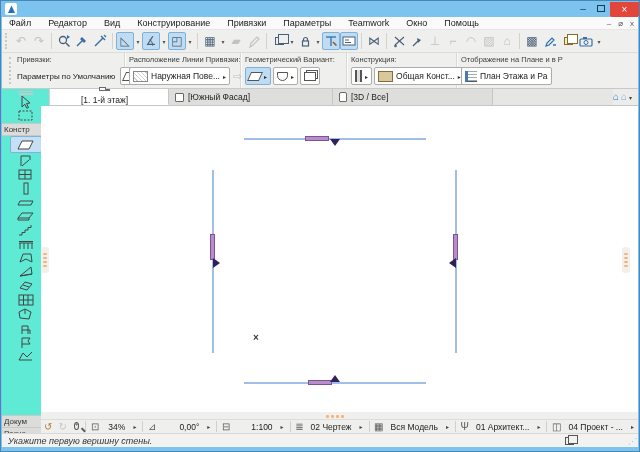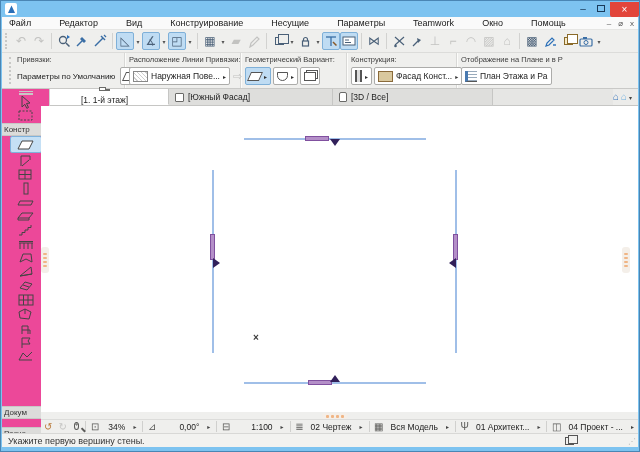--- a/index.html
+++ b/index.html
@@ -9,21 +9,21 @@
   
   .titlebar { position:absolute; left:0; top:0; width:638px; height:16px; background:#7dc3f0; }
   .app-icon { position:absolute; left:4px; top:2px; width:12px; height:12px; background:#fff; border-radius:2px; display:flex; align-items:center; justify-content:center; }
   .title-text { position:absolute; left:0; top:2px; width:100%; text-align:center; font-size:9.5px; color:#1a1a1a; }
   .win-btns { position:absolute; right:0; top:0; height:16px; display:flex; align-items:center; }
   .wbtn { width:18px; text-align:center; color:#1a3a5a; font-size:10px; line-height:14px; }
   .wbtn.maxi span { display:inline-block; width:8px; height:7px; border:1px solid #1a3a5a; background:transparent; }
   .wbtn.close { width:29px; height:15px; background:#e2453a; color:#fff; font-size:10px; line-height:15px; border-radius:0 0 2px 2px; }
 
   
-  .menubar { position:absolute; left:1px; top:16px; width:636px; height:13px; background:#fafafa; display:flex; align-items:center; padding-left:7px; gap:28px; border-bottom:1px solid #e6e6e4; }
+  .menubar { position:absolute; left:1px; top:16px; width:636px; height:13px; background:#fafafa; display:flex; align-items:center; padding-left:7px; gap:17px; border-bottom:1px solid #e6e6e4; }
   .menu-item { color:#1a1a1a; font-size:9px; white-space:nowrap; }
   .menu-mini { position:absolute; right:4px; top:0; height:13px; display:flex; gap:7px; align-items:center; color:#555; font-size:8px; }
 
   
   .toolbar { position:absolute; left:1px; top:29px; width:636px; height:23px; background:#efefed; border-bottom:1px solid #dcdcda; display:flex; align-items:center; padding-left:2px; }
   .tb-grip { width:4px; height:16px; border-left:2px dotted #c8c8c6; margin:0 3px 0 1px; }
   .tb-sep { width:1px; height:16px; background:#d2d2d0; margin:0 3px; }
   .tbtn { min-width:18px; height:18px; display:flex; align-items:center; justify-content:center; border:1px solid transparent; border-radius:2px; color:#4a6078; font-size:12px; }
   .tbtn.on { background:#bfdcf3; border-color:#7fb0d8; }
   .tbtn.dis { color:#c2c2c0; }
@@ -57,27 +57,27 @@
   .tab.active { background:#fff; border-bottom:1px solid #fff;flex-direction:column; }
   .tab .closex { margin-left:26px; color:#444; font-size:9px; }
   .tab-right { margin-left:auto; display:flex; align-items:center; gap:2px; padding-right:6px; background:#ececea; }
   .ico-folder { width:11px; height:8px; border:1px solid #6a6a68; background:#fdfdfb; position:relative; }
   .ico-folder::before { content:""; position:absolute; left:-1px; top:-3px; width:5px; height:2px; border:1px solid #6a6a68; border-bottom:none; background:#fdfdfb; }
   .ico-elev { width:9px; height:9px; border:1px solid #6a6a68; background:#fff; border-radius:1px; }
   .ico-3d { width:8px; height:10px; border:1px solid #6a6a68; background:#fff; border-radius:2px 2px 1px 1px; }
   .house-ico { font-size:10px; line-height:10px; }
 
   
-  .toolbox { position:absolute; left:1px; top:88px; width:48px; height:344px; background:#ec4899; border-right:1px solid #d2d2d0; }
+  .toolbox { position:absolute; left:1px; top:88px; width:48px; height:344px; background:#5eead4; border-right:1px solid #d2d2d0; }
   .tbox-grip { width:14px; border-top:1px solid #c8c8c6; border-bottom:2px solid #c8c8c6; height:4px; margin:2px auto 0 auto; }
   .tool { width:32px; height:14px; margin:0 auto; display:flex; align-items:center; justify-content:center; border:1px solid transparent; border-radius:2px; }
   .tool.sel { background:#c5e0f5; border-color:#7fb2dc; height:17px; }
   .tool svg { display:block; }
   .tbox-hdr { width:100%; background:#dcdcda; border-top:1px solid #c8c8c6; border-bottom:1px solid #c8c8c6; font-size:8px; color:#333; padding:1px 2px; white-space:nowrap; overflow:hidden; }
-  .tbox-hdr.bottom1 { position:absolute; top:317px; }
+  .tbox-hdr.bottom1 { position:absolute; top:326px; }
   .tbox-hdr.bottom2 { position:absolute; top:330px; height:14px;margin-top:8px; }
 
   
   .canvas { position:absolute; left:40px; top:105px; width:597px; height:306px; background:#fff; }
   .wline-h { position:absolute; height:2px; background:#a0bfe8; }
   .wline-v { position:absolute; width:2px; background:#a0bfe8; }
   .wseg { position:absolute; background:#b48fc8; border:1px solid #80509f; }
   .tri { position:absolute; width:0; height:0; }
   .tri-down { border-left:5px solid transparent; border-right:5px solid transparent; border-top:7px solid #31205a; }
   .tri-up   { border-left:5px solid transparent; border-right:5px solid transparent; border-bottom:7px solid #31205a; }
@@ -98,21 +98,21 @@
   .qb-ico.hist { color:#b87a3a; }
   .qb-ico.dis { color:#c6c6c4; }
   .qb-val { padding:0 4px; white-space:nowrap; }
   .qb-dd { font-size:6px; color:#444; padding:0 4px; }
   .qb-sep { width:1px; height:11px; background:#d0d0ce; margin:0 2px; }
   .mag { position:relative; width:8px; height:8px; border:1.5px solid #5a5a58; border-radius:50%; margin:0 4px 2px 4px; }
   .mag::after { content:""; position:absolute; left:6px; top:6px; width:5px; height:1.5px; background:#5a5a58; transform:rotate(45deg); }
   .mag .plus { position:absolute; left:0px; top:-2px; font-size:7px; color:#5a5a58; }
 
   
-  .statusbar { position:absolute; left:1px; top:432px; width:636px; height:14px; background:#f2f2f0; border-top:1px solid #d8d8d6; display:flex; align-items:center; padding:0 6px; font-size:9px; color:#333; }
+  .statusbar { position:absolute; left:1px; top:432px; width:636px; height:14px; background:#f2f2f0; border-top:1px solid #d8d8d6; display:flex; align-items:center; padding:0 6px; font-size:9px; color:#333;font-style:italic; }
   .winstack { position:absolute; right:64px; top:3px; width:9px; height:8px; border:1px solid #555; background:#f2f2f0; }
   .winstack::before { content:""; position:absolute; left:2px; top:-3px; width:8px; height:7px; border:1px solid #555; background:#f2f2f0; }
   .grip-dots { position:absolute; right:2px; bottom:1px; color:#b0b0ae; font-size:8px; }
 
   .frame-bottom { position:absolute; left:0; top:446px; width:638px; height:5px; background:#7dc3f0; }
   .frame-left { position:absolute; left:0; top:16px; width:1px; height:430px; background:#7dc3f0; }
   .frame-right { position:absolute; right:0; top:16px; width:1px; height:430px; background:#7dc3f0; }
 </style>
 </head>
 <body>
@@ -128,21 +128,21 @@
     <div class="wbtn maxi"><span></span></div>
     <div class="wbtn close">×</div>
   </div>
 </div>
 
 <div class="menubar">
   <span class="menu-item">Файл</span>
   <span class="menu-item">Редактор</span>
   <span class="menu-item">Вид</span>
   <span class="menu-item">Конструирование</span>
-  <span class="menu-item">Несущие</span>
+  <span class="menu-item">Привязки</span>
   <span class="menu-item">Параметры</span>
   <span class="menu-item">Teamwork</span>
   <span class="menu-item">Окно</span>
   <span class="menu-item">Помощь</span>
   <div class="menu-mini">
     <span>–</span>
     <span>⌀</span>
     <span>x</span>
   </div>
 </div>
@@ -302,21 +302,21 @@
 
   <div class="ib-sec" style="width:110px">
     <div class="ib-label">Конструкция:</div>
     <div class="ib-row" style="gap:2px">
       <span class="ib-btn">
           <span class="col-glyph"></span>
           <span class="sub">▸</span>
         </span>
       <span class="ib-btn">
         <span class="swatch-fill"></span>
-        <span>Фасад Конст...</span>
+        <span>Общая Конст...</span>
         <span class="sub">▸</span>
       </span>
     </div>
   </div>
 
   <div class="ib-sec" style="width:76px; border-right:none; flex:1">
     <div class="ib-label" style="overflow:hidden">Отображение на Плане и в Р</div>
     <div class="ib-row">
       <span class="ib-btn" style="overflow:hidden">
         <span class="planbars"></span>

